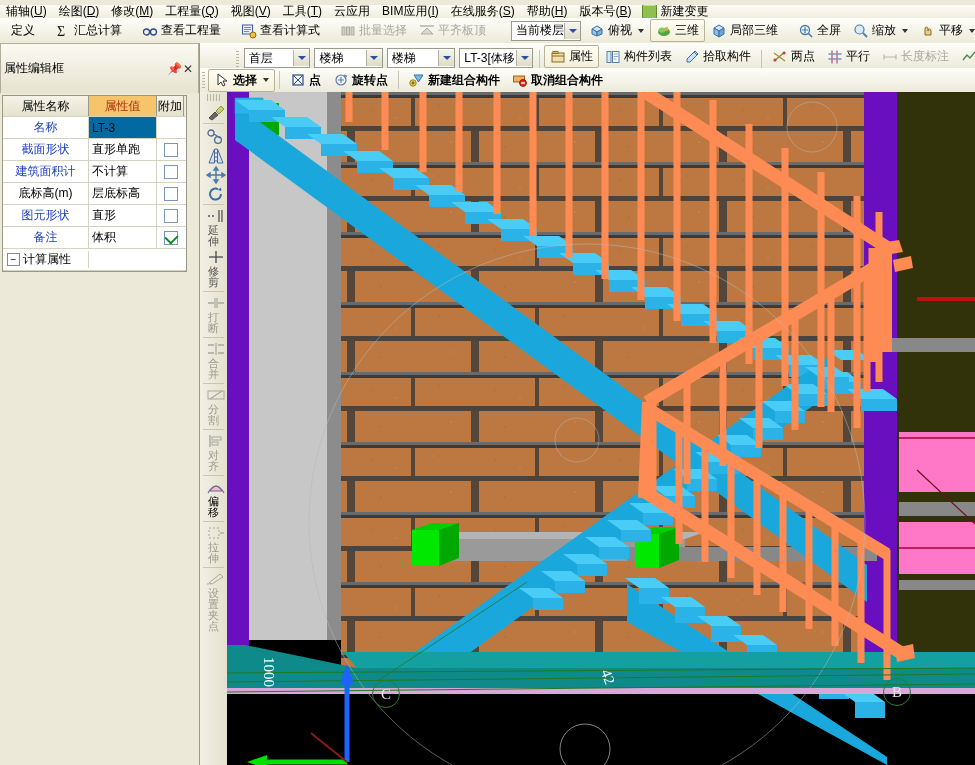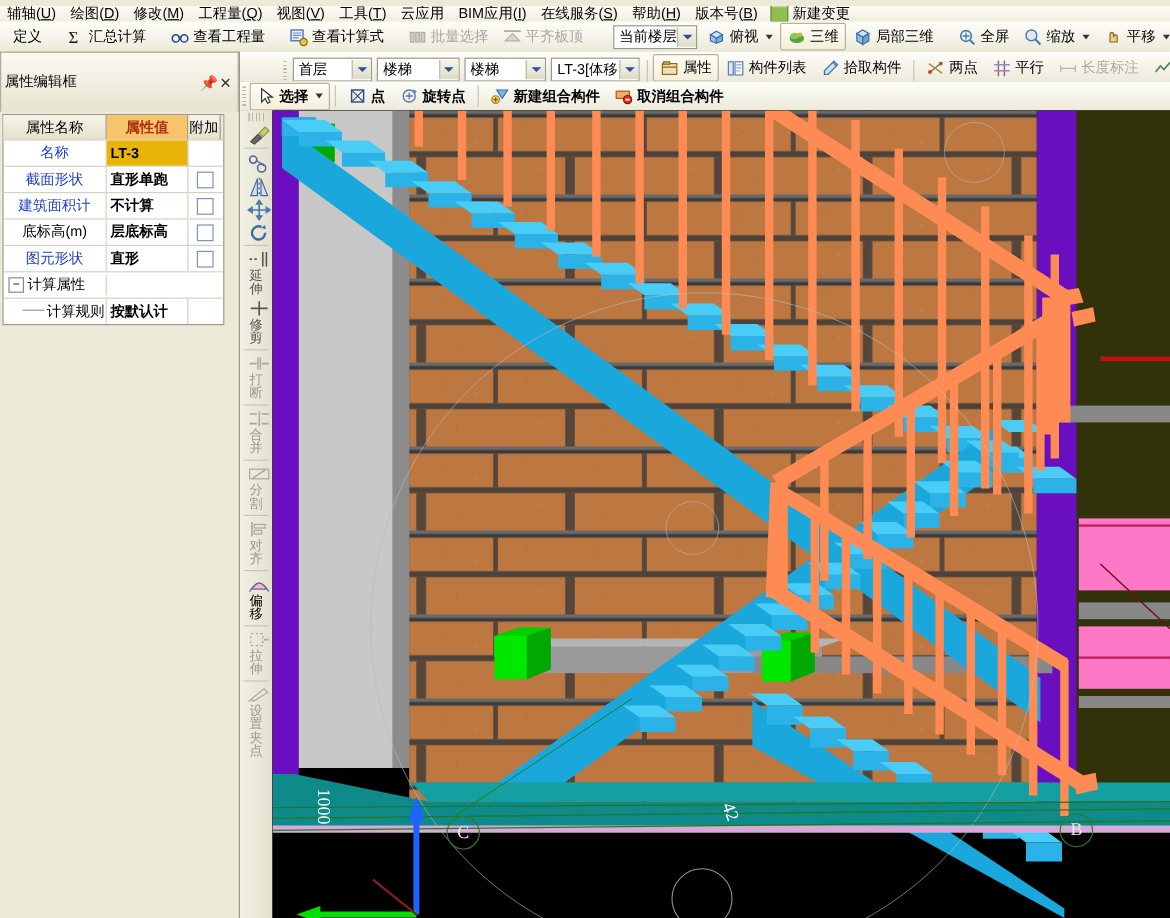--- a/index.html
+++ b/index.html
@@ -115,34 +115,34 @@
     width:183px;
   }
   .grow{display:flex;height:21px;border-bottom:1px solid #d5d2c2;font-size:12px;}
   .grow:last-child{border-bottom:none;}
   .gc-name{
     width:86px;border-right:1px solid #d5d2c2;display:flex;align-items:center;
     justify-content:center;padding:0 2px;box-sizing:border-box;
   }
   .gc-val{
     width:68px;border-right:1px solid #d5d2c2;display:flex;align-items:center;
-    padding:0 3px;box-sizing:border-box;overflow:hidden;white-space:nowrap;font-weight:bold;
+    padding:0 3px;box-sizing:border-box;overflow:hidden;white-space:nowrap;
   }
   .gc-att{
     width:27px;display:flex;align-items:center;justify-content:center;
     box-sizing:border-box;
   }
   .hdr{background:#ece9d8;font-weight:normal;height:20px;}
   .hdr .gc-name,.hdr .gc-val,.hdr .gc-att{
     justify-content:center;border-right:1px solid #9a9886;
     background:linear-gradient(#f6f4e8,#e4e1ce);
   }
   .hdr .gc-val{background:#f5c46b;color:#b03010;}
   .lbl-blue{color:#1f3fbf;}
-  .val-sel{background:#eab308;}
+  .val-sel{background:#0369a1;}
   .cbx{
     width:12px;height:12px;border:1px solid #7a97b8;background:#fff;
     display:inline-block;position:relative;
   }
   .cbx.on::after{
     content:"";position:absolute;left:1px;top:1px;width:9px;height:7px;
     border-left:2px solid #0a8b24;border-bottom:2px solid #0a8b24;
     transform:rotate(-45deg);
   }
   .tree-row{display:flex;height:21px;border-bottom:1px solid #d5d2c2;font-size:12px;align-items:center;}
@@ -562,35 +562,34 @@
             <span class="cbx"></span>
           </div>
       </div>
       <div class="grow">
         <div class="gc-name lbl-blue">图元形状</div>
         <div class="gc-val">直形</div>
         <div class="gc-att">
             <span class="cbx"></span>
           </div>
       </div>
+      <div class="grow">
+        <div class="gc-name lbl-blue">备注</div>
+        <div class="gc-val">体积</div>
+        <div class="gc-att">
+            <span class="cbx on"></span>
+          </div>
+      </div>
 
       <div class="tree-row">
         <div class="gc-name" style="padding-left:4px;">
           <span class="expander">−</span>
           <span>计算属性</span>
         </div>
         <div class="gc-val"></div>
-        <div class="gc-att"></div>
-      </div>
-      <div class="grow" style="border-bottom:none;">
-        <div class="gc-name" style="justify-content:flex-end;padding-right:1px;">
-          <span class="tree-ind"></span>
-            <span>计算规则</span>
-        </div>
-        <div class="gc-val">按默认计</div>
         <div class="gc-att"></div>
       </div>
     </div>
   </div>
 
   <div class="vtool">
     <div class="vt-grip"></div>
 
     <div class="vt-item">
       <span class="ico">

